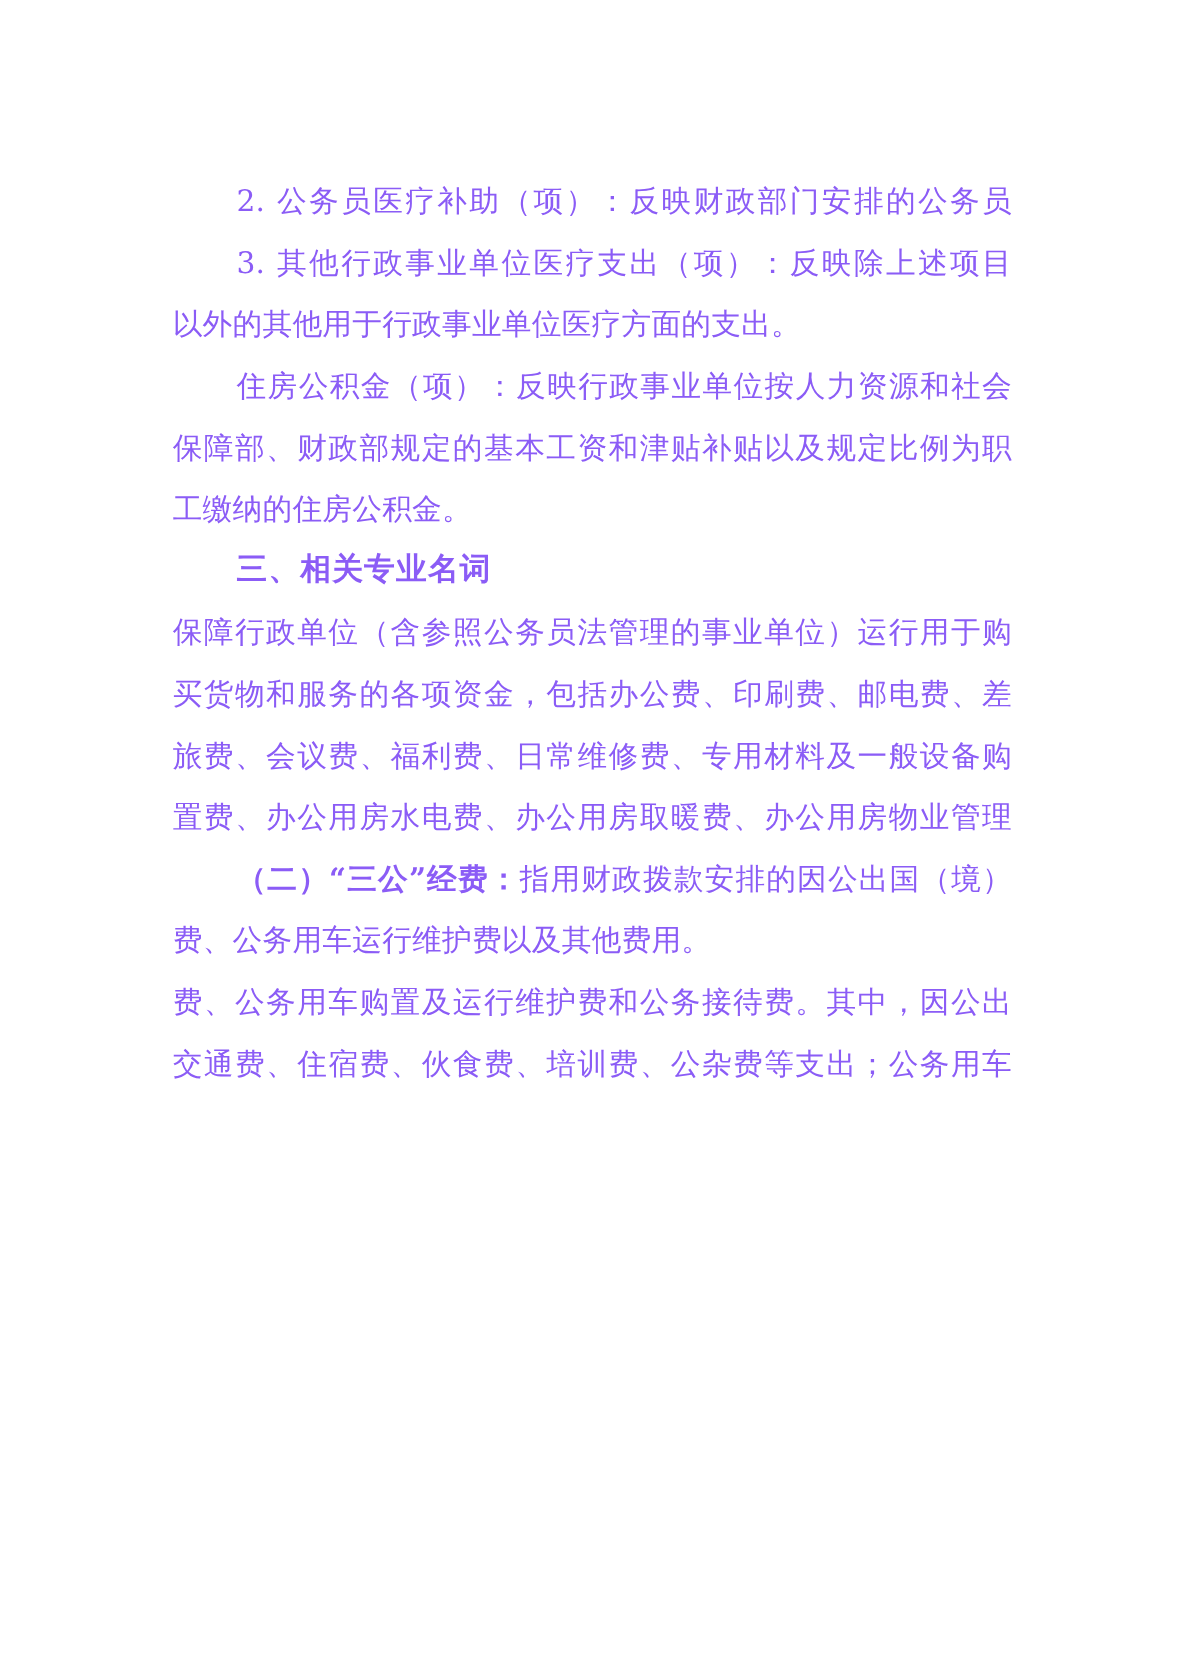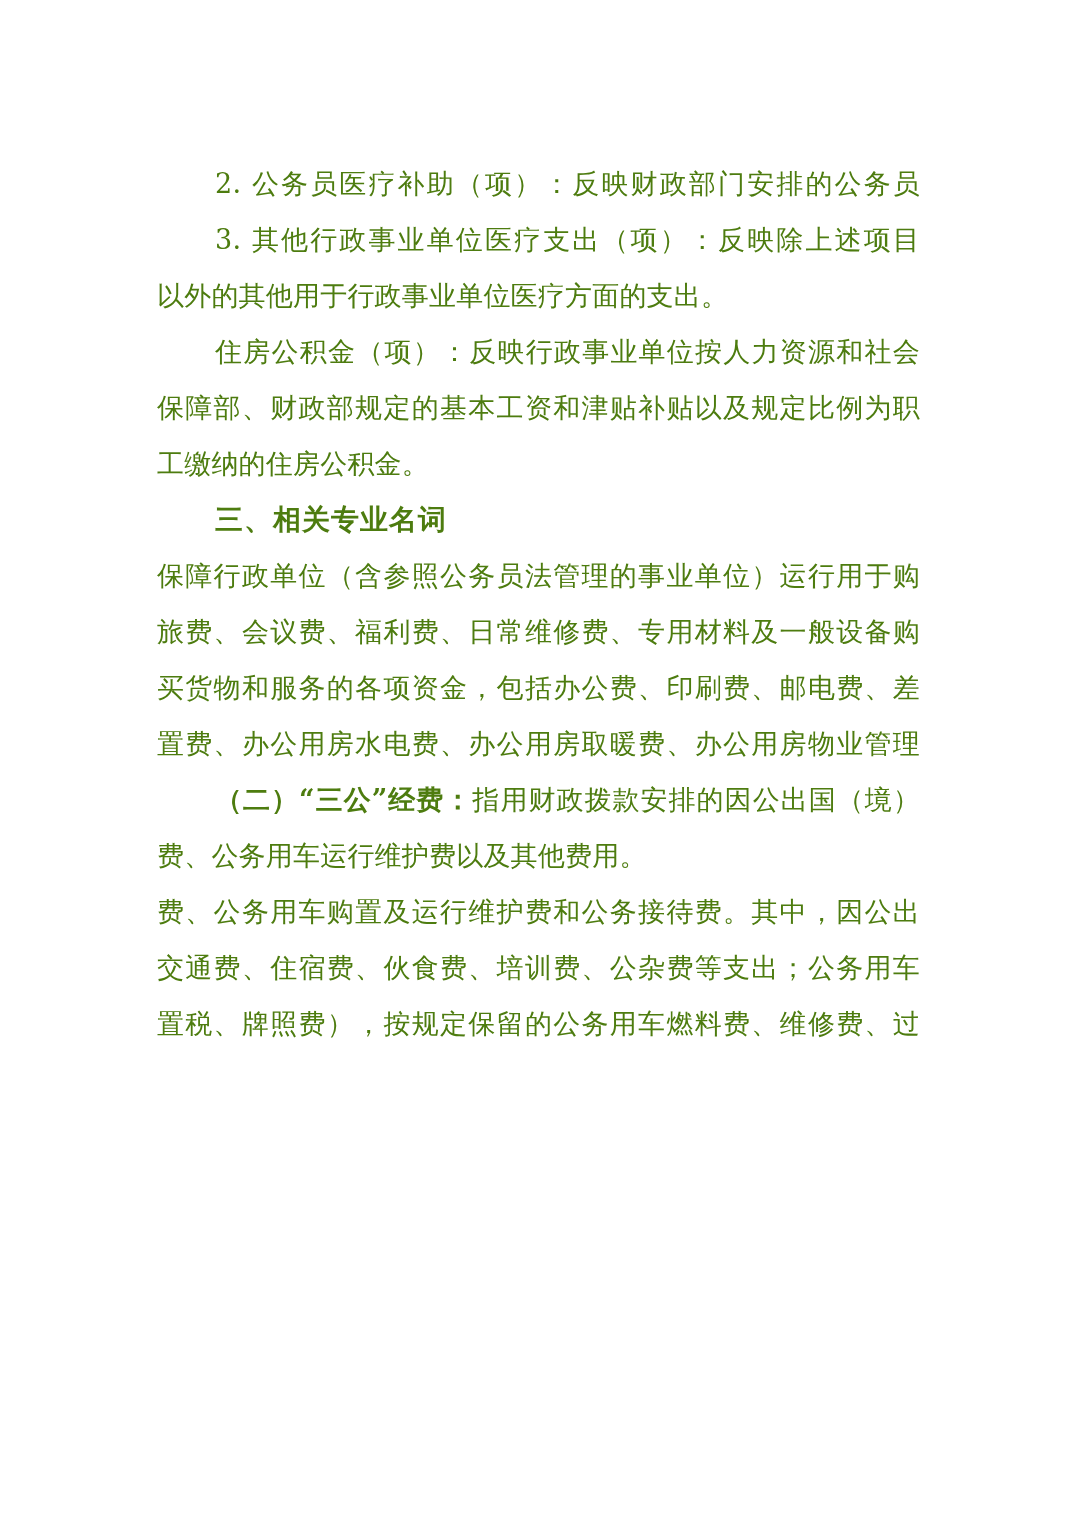--- a/index.html
+++ b/index.html
@@ -7,21 +7,21 @@
     padding: 0;
     background: #ffffff;
   }
   .page {
     position: relative;
     width: 1074px;
     height: 1520px;
     background: #ffffff;
     overflow: hidden;
     font-family: "DejaVu Serif", "Liberation Serif", serif;
-    color: #4d7c0f;
+    color: #8b5cf6;
   }
   .text-block {
     position: absolute;
     left: 157px;
     top: 156px;
     width: 763px;
   }
   .line {
     height: 56px;
     line-height: 56px;
@@ -36,21 +36,21 @@
     text-align: justify;
     text-align-last: justify;
     text-justify: inter-character;
   }
   .line.heading-serif {
     font-weight: 700;
     font-size: 28px;
     letter-spacing: 0.4px;
   }
   .line.heading-sans {
-    font-family: Liberation Sans, sans-serif;
+    font-family: Liberation Mono, monospace;
     font-weight: 700;
     font-size: 28px;
     letter-spacing: 1px;
   }
   .run-bold {
     font-weight: 700;
   }
 </style>
 </head>
 <body>
@@ -58,22 +58,21 @@
 <div class="page">
   <div class="text-block">
       <div class="line body indent justify"><span>2. 公务员医疗补助（项）：反映财政部门安排的公务员</span></div>
       <div class="line body indent justify"><span>3. 其他行政事业单位医疗支出（项）：反映除上述项目</span></div>
       <div class="line body"><span>以外的其他用于行政事业单位医疗方面的支出。</span></div>
       <div class="line body indent justify"><span>住房公积金（项）：反映行政事业单位按人力资源和社会</span></div>
       <div class="line body justify"><span>保障部、财政部规定的基本工资和津贴补贴以及规定比例为职</span></div>
       <div class="line body"><span>工缴纳的住房公积金。</span></div>
       <div class="line heading-sans indent"><span class="run-bold">三、相关专业名词</span></div>
       <div class="line body justify"><span>保障行政单位（含参照公务员法管理的事业单位）运行用于购</span></div>
+      <div class="line body justify"><span>买货物和服务的各项资金，包括办公费、印刷费、邮电费、差</span></div>
       <div class="line body justify"><span>旅费、会议费、福利费、日常维修费、专用材料及一般设备购</span></div>
-      <div class="line body justify"><span>买货物和服务的各项资金，包括办公费、印刷费、邮电费、差</span></div>
       <div class="line body justify"><span>置费、办公用房水电费、办公用房取暖费、办公用房物业管理</span></div>
       <div class="line body indent justify"><span class="run-bold">（二）“三公”经费：</span><span>指用财政拨款安排的因公出国（境）</span></div>
       <div class="line body"><span>费、公务用车运行维护费以及其他费用。</span></div>
       <div class="line body justify"><span>费、公务用车购置及运行维护费和公务接待费。其中，因公出</span></div>
       <div class="line body justify"><span>交通费、住宿费、伙食费、培训费、公杂费等支出；公务用车</span></div>
-      <div class="line body justify"><span>置税、牌照费），按规定保留的公务用车燃料费、维修费、过</span></div>
     </div>
 </div>
 
 </body></html>

